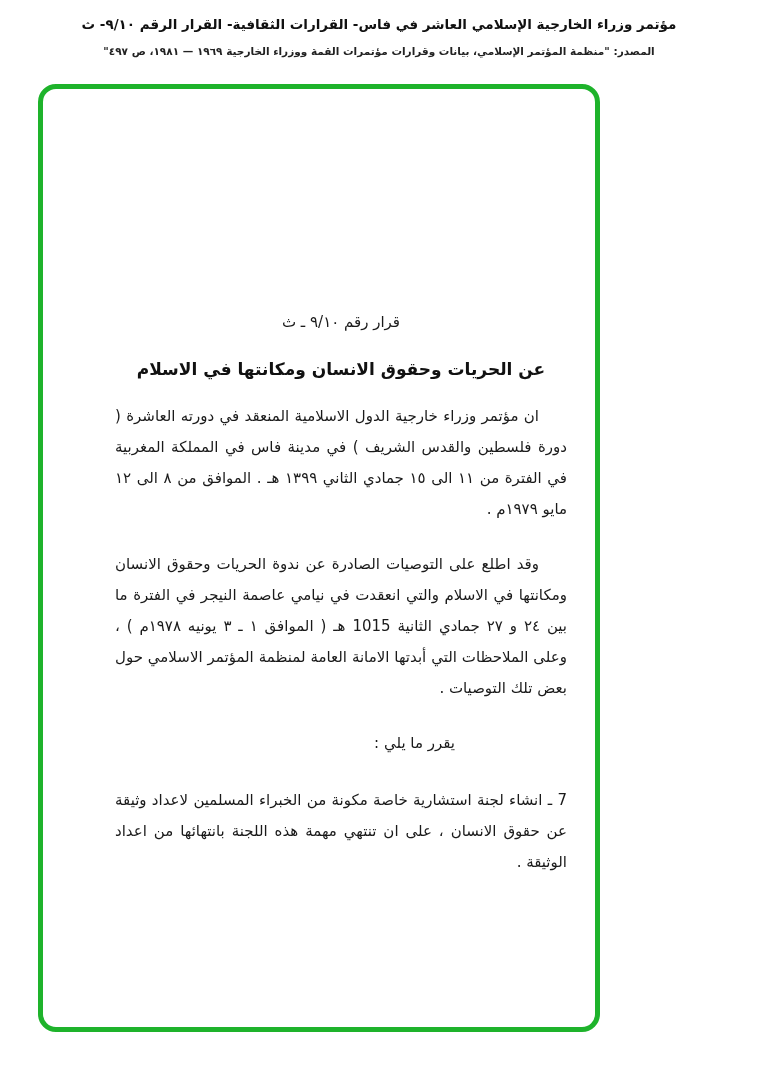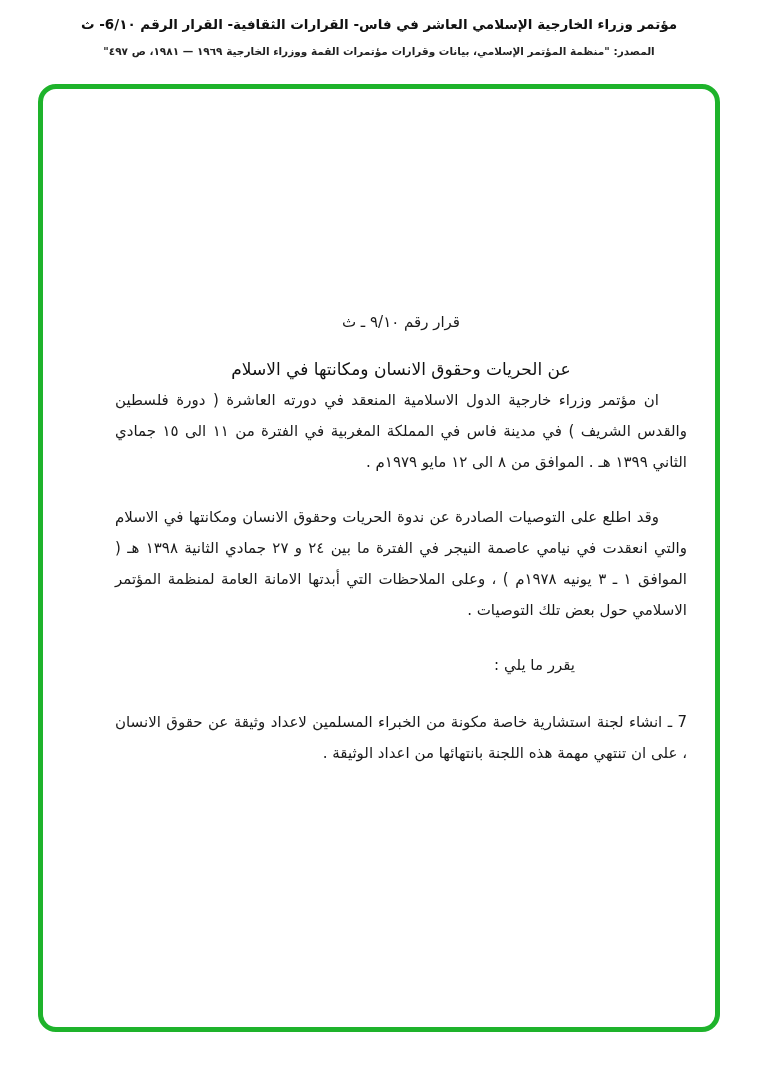--- a/index.html
+++ b/index.html
@@ -39,21 +39,21 @@
     font-size: 10.5px;
     font-weight: bold;
     color: #222222;
   }
 
   
   .green-frame {
     position: absolute;
     top: 84px;
     left: 38px;
-    width: 682px;
+    width: 562px;
     height: 948px;
     border: 5px solid #1eb32b;
     border-radius: 18px;
     background: #ffffff;
     padding-left: 44px;
   }
 
   
   .doc-body {
     direction: rtl;
@@ -66,21 +66,22 @@
   .resolution-number {
     text-align: center;
     font-size: 15px;
     letter-spacing: 1px;
     margin-bottom: 16px;
   }
 
   .doc-title {
     text-align: center;
     font-size: 17px;
-    font-weight: normal;
+    font-weight: bold;
+    margin-bottom: 16px;
     color: #111111;
   }
 
   .para {
     text-align: justify;
     margin-bottom: 24px;
   }
   .para.indent {
     text-indent: 28px;
   }
@@ -93,34 +94,34 @@
     text-align: justify;
     margin-bottom: 26px;
   }
 </style>
 </head>
 <body>
 
 <div class="page">
 
   <header class="doc-header">
-    <div class="header-title">مؤتمر وزراء الخارجية الإسلامي العاشر في فاس- القرارات الثقافية- القرار الرقم 6/١٠- ث</div>
+    <div class="header-title">مؤتمر وزراء الخارجية الإسلامي العاشر في فاس- القرارات الثقافية- القرار الرقم ٩/١٠- ث</div>
     <div class="header-source">المصدر: "منظمة المؤتمر الإسلامي، بيانات وقرارات مؤتمرات القمة ووزراء الخارجية ١٩٦٩ — ١٩٨١، ص ٤٩٧"</div>
   </header>
 
   <div class="green-frame">
     <div class="doc-body">
 
       <div class="resolution-number">قرار رقم ٩/١٠ ـ ث</div>
 
       <h1 class="doc-title">عن الحريات وحقوق الانسان ومكانتها في الاسلام</h1>
 
       <p class="para indent">ان مؤتمر وزراء خارجية الدول الاسلامية المنعقد في دورته العاشرة ( دورة فلسطين والقدس الشريف ) في مدينة فاس في المملكة المغربية في الفترة من ١١ الى ١٥ جمادي الثاني ١٣٩٩ هـ . الموافق من ٨ الى ١٢ مايو ١٩٧٩م .</p>
 
-      <p class="para indent">وقد اطلع على التوصيات الصادرة عن ندوة الحريات وحقوق الانسان ومكانتها في الاسلام والتي انعقدت في نيامي عاصمة النيجر في الفترة ما بين ٢٤ و ٢٧ جمادي الثانية ١٣٩٨ هـ ( الموافق ١ ـ ٣ يونيه ١٩٧٨م ) ، وعلى الملاحظات التي أبدتها الامانة العامة لمنظمة المؤتمر الاسلامي حول بعض تلك التوصيات .</p>
+      <p class="para indent">وقد اطلع على التوصيات الصادرة عن ندوة الحريات وحقوق الانسان ومكانتها في الاسلام والتي انعقدت في نيامي عاصمة النيجر في الفترة ما بين ٢٤ و ٢٧ جمادي الثانية 1015 هـ ( الموافق ١ ـ ٣ يونيه ١٩٧٨م ) ، وعلى الملاحظات التي أبدتها الامانة العامة لمنظمة المؤتمر الاسلامي حول بعض تلك التوصيات .</p>
 
       <p class="decree-line">يقرر ما يلي :</p>
 
       <p class="list-item">7 ـ انشاء لجنة استشارية خاصة مكونة من الخبراء المسلمين لاعداد وثيقة عن حقوق الانسان ، على ان تنتهي مهمة هذه اللجنة بانتهائها من اعداد الوثيقة .</p>
 
 
     </div>
   </div>
 
 </div>

